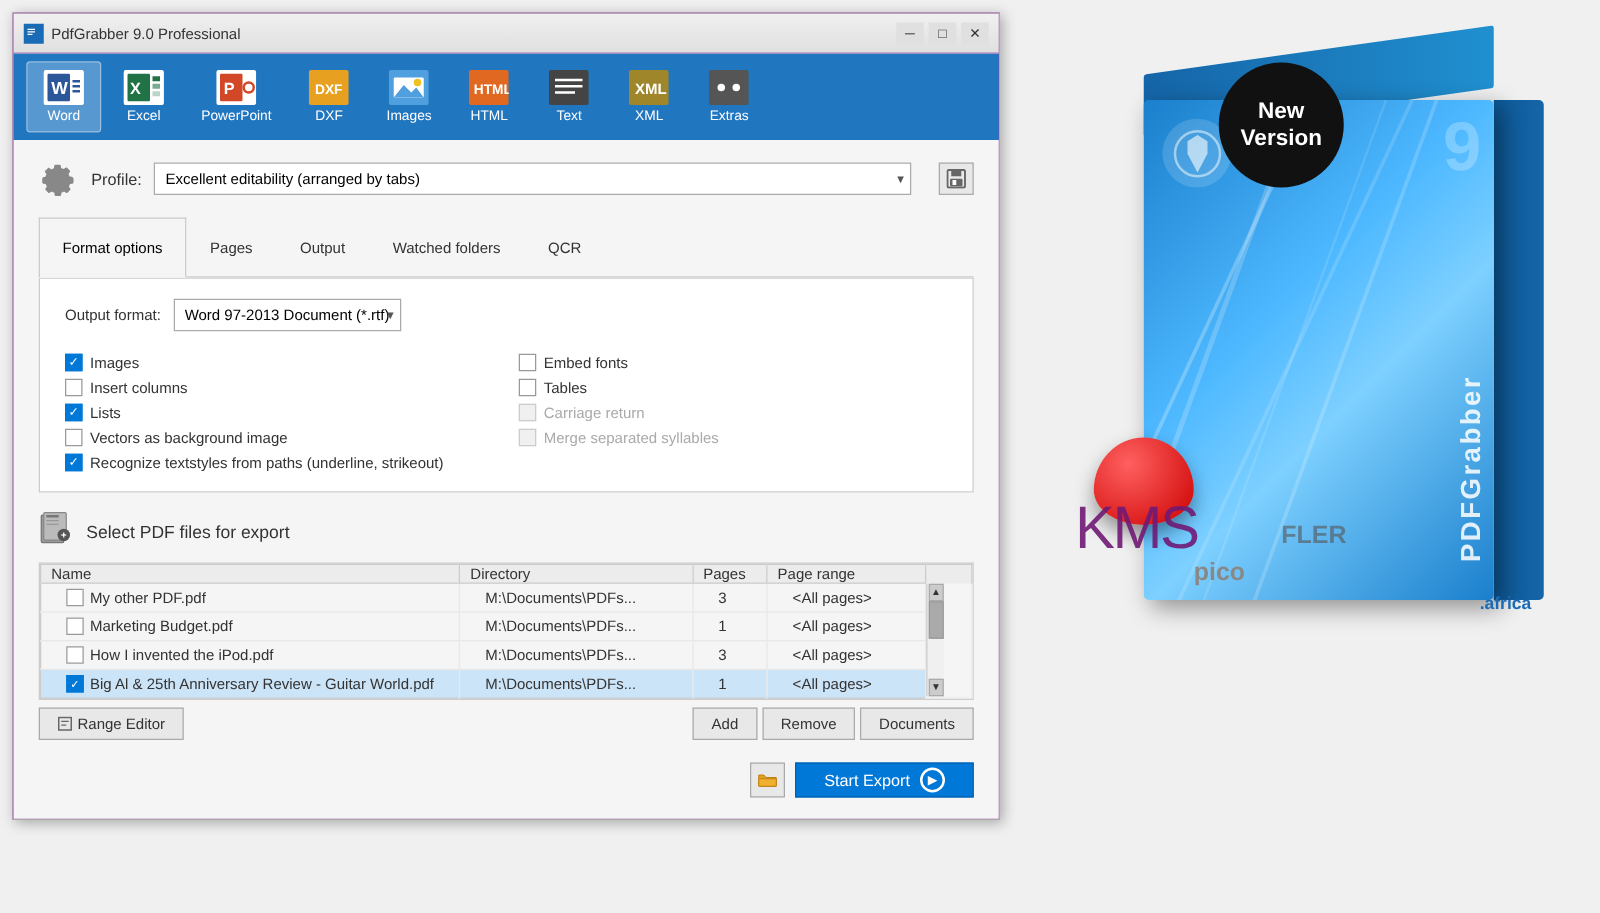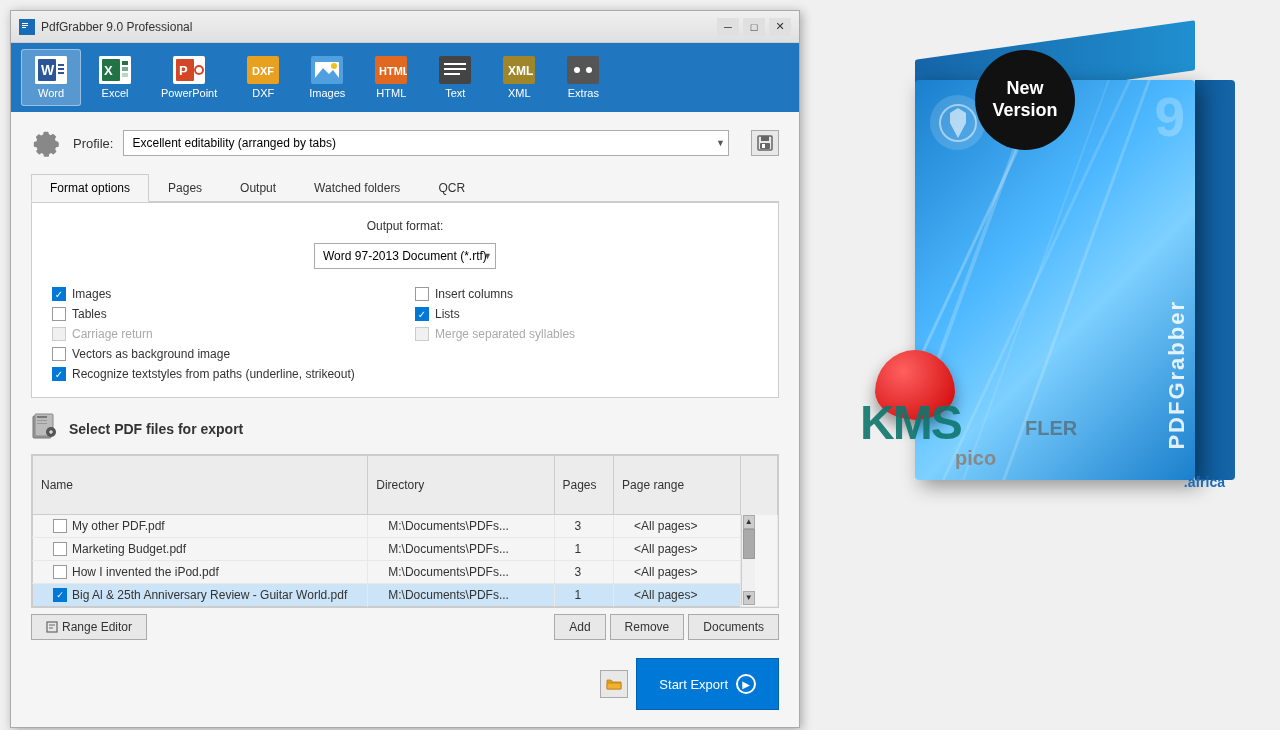--- a/index.html
+++ b/index.html
@@ -155,21 +155,21 @@
       font-size: 13px;
     }
 
     
     .tabs {
       display: flex;
       border-bottom: 1px solid #ccc;
       margin-bottom: 0;
     }
     .tab {
-      padding: 6px 18px;
+      padding: 16px 18px;
       cursor: pointer;
       font-size: 12px;
       color: #333;
       border: 1px solid transparent;
       border-bottom: none;
       background: transparent;
       position: relative;
       bottom: -1px;
     }
     .tab.active {
@@ -186,21 +186,20 @@
       padding: 16px 20px;
       margin-bottom: 14px;
     }
 
     
     .output-format-row {
       display: flex;
       align-items: center;
       gap: 10px;
       margin-bottom: 18px;
-      flex-direction: column;
     }
     .output-format-label {
       font-size: 12px;
       color: #333;
       white-space: nowrap;
     }
     .output-format-select {
       flex: 1;
       max-width: 280px;
       padding: 4px 8px;
@@ -271,36 +270,36 @@
       gap: 10px;
       margin-bottom: 8px;
     }
     .section-icon {
       font-size: 22px;
       color: #555;
     }
     .section-title {
       font-size: 14px;
       color: #333;
-      font-weight: bold;
+      font-weight: normal;
       text-align: right;
     }
 
     
     .file-table {
       width: 100%;
       border-collapse: collapse;
       border: 1px solid #ccc;
       font-size: 12px;
     }
     .file-table th {
       background: #ececec;
       border-bottom: 1px solid #ccc;
       border-right: 1px solid #ccc;
-      padding: 22px 8px;
+      padding: 0 8px;
       text-align: left;
       font-weight: normal;
       color: #333;
     }
     .file-table td {
       border-bottom: 1px solid #e8e8e8;
       border-right: 1px solid #e8e8e8;
       padding: 4px 20px;
       color: #333;
     }
@@ -378,21 +377,21 @@
     .start-export-btn {
       background: #0078d7;
       color: white;
       border: 1px solid #0060b0;
       padding: 8px 22px;
       cursor: pointer;
       font-size: 13px;
       display: flex;
       align-items: center;
       gap: 8px;
-      height: 52px;
+      height: 28px;
       text-align: right;
     }
     .export-arrow {
       width: 20px;
       height: 20px;
       border: 2px solid white;
       border-radius: 50%;
       display: flex;
       align-items: center;
       justify-content: center;
@@ -682,46 +681,50 @@
           <span class="select-arrow">▼</span>
         </div>
       </div>
 
       <div class="checkboxes-grid">
 
         <div class="checkbox-item">
           <div class="cb checked">✓</div>
           <span>Images</span>
         </div>
+        <div class="checkbox-item">
+          <div class="cb"></div>
+          <span>Embed fonts</span>
+        </div>
 
         <div class="checkbox-item">
           <div class="cb"></div>
           <span>Insert columns</span>
         </div>
         <div class="checkbox-item">
           <div class="cb"></div>
           <span>Tables</span>
         </div>
 
         <div class="checkbox-item">
           <div class="cb checked">✓</div>
           <span>Lists</span>
         </div>
         <div class="checkbox-item disabled">
           <div class="cb disabled"></div>
           <span>Carriage return</span>
         </div>
 
+        <div class="checkbox-item">
+          <div class="cb"></div>
+          <span>Vectors as background image</span>
+        </div>
         <div class="checkbox-item disabled">
           <div class="cb disabled"></div>
           <span>Merge separated syllables</span>
-        </div>
-        <div class="checkbox-item">
-          <div class="cb"></div>
-          <span>Vectors as background image</span>
         </div>
 
         <div class="checkbox-item" style="grid-column: 1/-1;">
           <div class="cb checked">✓</div>
           <span>Recognize textstyles from paths (underline, strikeout)</span>
         </div>
       </div>
     </div>
 
     <div class="select-files-section">
@@ -874,18 +877,18 @@
       </div>
     </div>
 
     <div class="new-version-badge">
       <span>New</span>
       <span>Version</span>
     </div>
 
     <div class="red-button"></div>
 
-    <div style="position:absolute;bottom:50px;left:5px;font-size:48px;font-weight:700;color:#0f766e;opacity:0.9;z-index:30;letter-spacing:-2px;">KMS</div>
+    <div style="position:absolute;bottom:50px;left:5px;font-size:48px;font-weight:400;color:#701a75;opacity:0.9;z-index:30;letter-spacing:-2px;">KMS</div>
     <div style="position:absolute;bottom:30px;left:100px;font-size:20px;font-weight:900;color:#888;z-index:30;">pico</div>
     <div style="position:absolute;bottom:60px;left:170px;font-size:20px;font-weight:700;color:#555;z-index:30;opacity:0.6;text-align:right;">FLER</div>
     <div style="position:absolute;bottom:10px;right:10px;font-size:14px;font-weight:bold;color:#1a6bb5;z-index:30;">.africa</div>
   </div>
 </div>
 
 </body></html>

